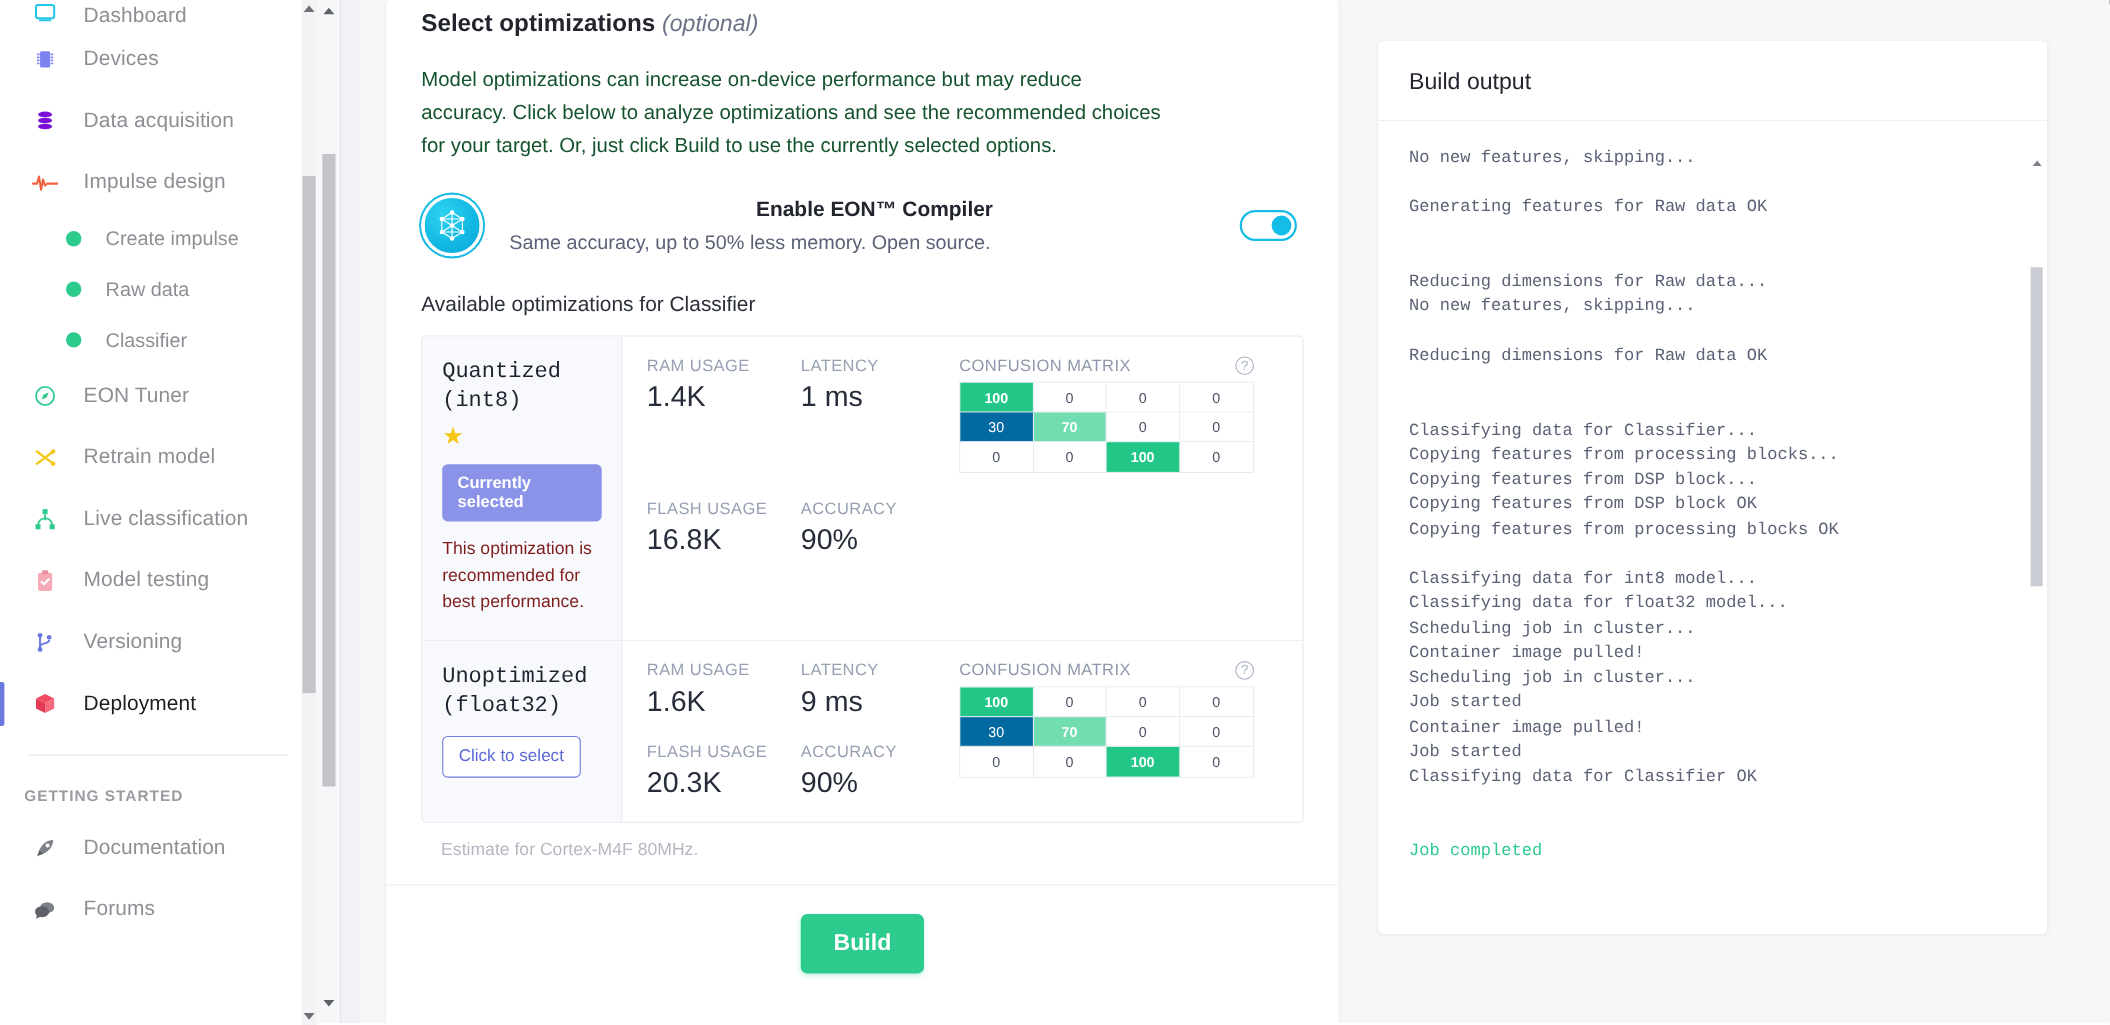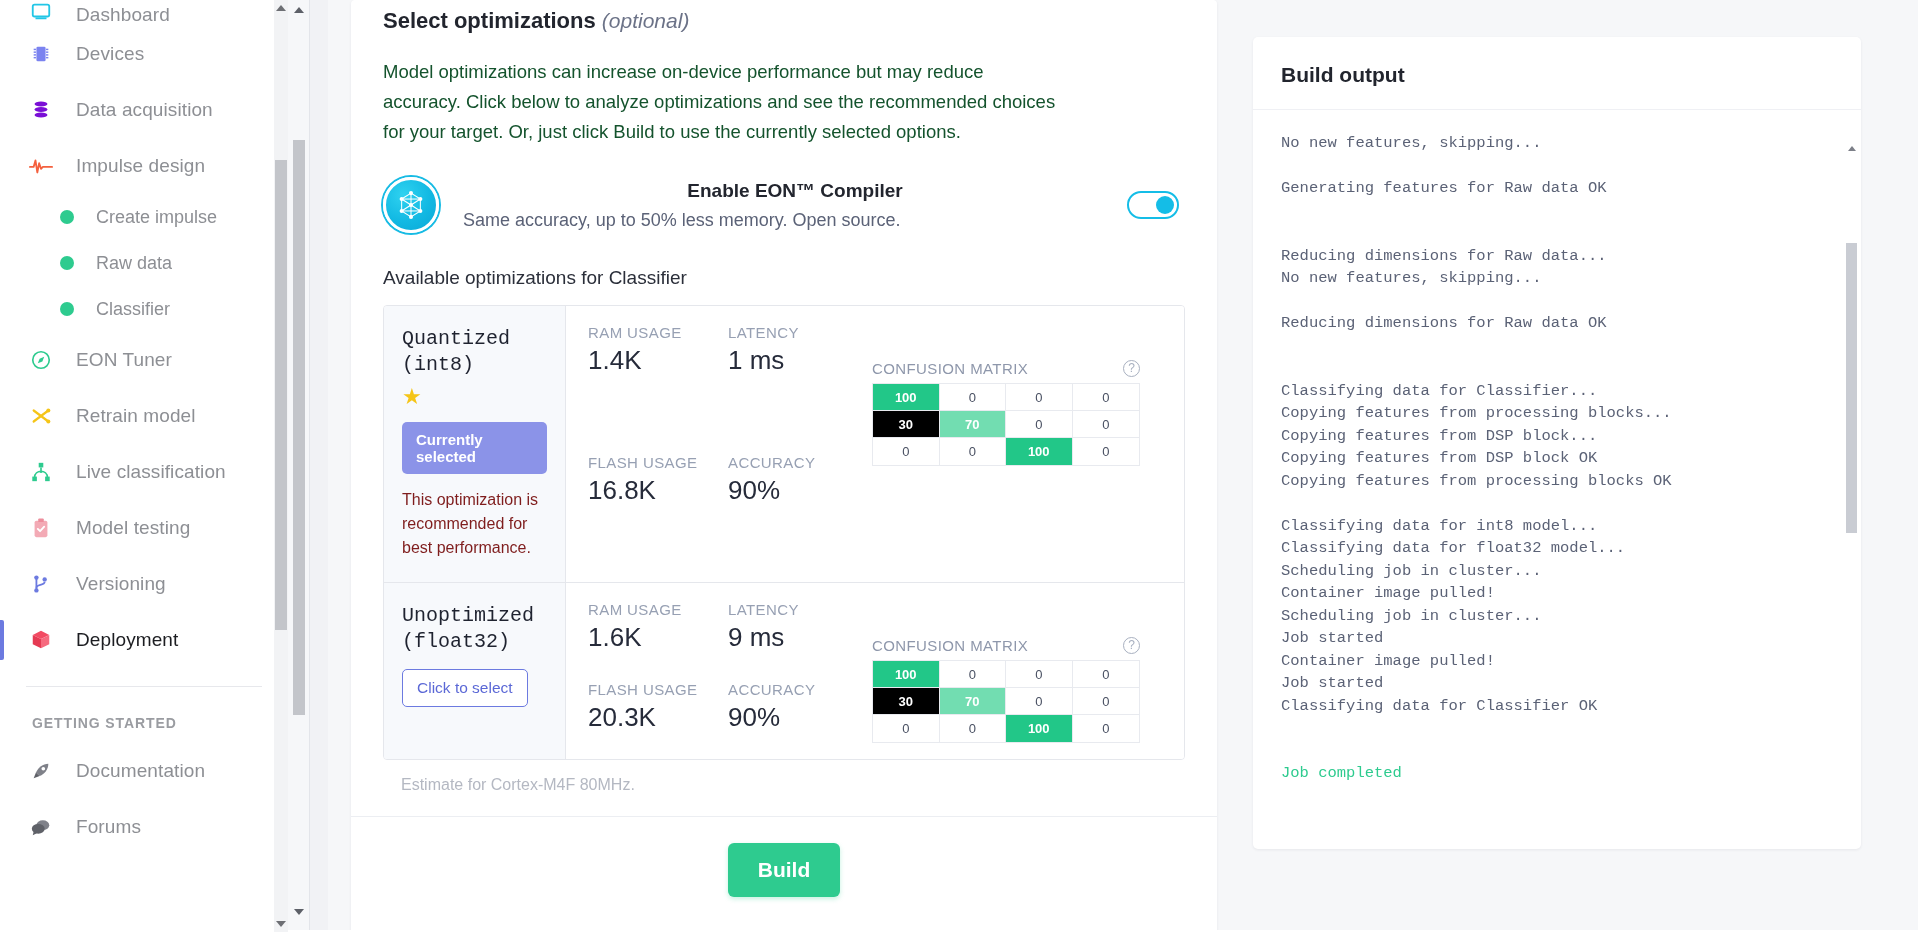--- a/index.html
+++ b/index.html
@@ -57,21 +57,21 @@
   }
   .sub-item .lbl { font-size: 18px; color: #8d8f94; }
 
   .nav-divider {
     height: 1px; background: #e7e8ec;
     margin: 18px 26px 0 26px;
   }
   .nav-section-title {
     font-size: 14px; font-weight: bold;
     color: #9a9ca1; letter-spacing: .9px;
-    padding: 28px 0 12px 32px;
+    padding: 28px 0 12px 22px;
   }
 
   
   .sb-scroll {
     position: absolute; right: 0; top: 0;
     width: 14px; height: 932px;
     background: #f2f3f5;
   }
   .sb-scroll .arrow {
     position: absolute; left: 0; width: 14px; height: 16px;
@@ -230,21 +230,20 @@
   }
   .metric .m-val {
     font-size: 26px; color: #262b3a; margin-top: 4px;
   }
   .metric.row2 { margin-top: 18px; }
 
   .cm-wrap { flex: 1; padding-left: 4px; }
   .cm-head {
     display: flex; align-items: center; justify-content: space-between;
     width: 268px;
-    margin-top: 36px;
   }
   .cm-title { font-size: 15px; color: #8e97ab; letter-spacing: .4px; }
   .help-ico {
     width: 17px; height: 17px; border-radius: 50%;
     border: 1.5px solid #a8b0c0; color: #a8b0c0;
     font-size: 12px; line-height: 14px; text-align: center;
     cursor: pointer;
   }
   .cm-grid {
     margin-top: 6px;
@@ -255,21 +254,21 @@
   .cm-cell {
     height: 27px; line-height: 27px; text-align: center;
     font-size: 13px; color: #4a5163;
     border-right: 1px solid #e8eaef; border-bottom: 1px solid #e8eaef;
     background: #fff;
   }
   .cm-cell:nth-child(4n) { border-right: none; }
   .cm-cell.r3 { border-bottom: none; }
   .cm-cell.green { background: #22c788; color: #fff; font-weight: bold; }
   .cm-cell.green-mid { background: #72ddb1; color: #fff; font-weight: bold; }
-  .cm-cell.pink { background: #000000; color: #fff; font-weight: bold; }
+  .cm-cell.pink { background: #0369a1; color: #fff; }
 
   .estimate {
     margin-top: 16px;
     font-size: 16px; color: #b4b8c2;
     padding-left: 18px;
   }
 
   .build-sep {
     margin-top: 22px;
     border-top: 1px solid #eceef2;
@@ -299,21 +298,21 @@
     border-radius: 5px;
     box-shadow: 0 1px 3px rgba(30,35,60,.07);
     height: 812px;
     position: relative;
     overflow: hidden;
   }
   .out-head {
     padding: 26px 28px 22px 28px;
     border-bottom: 1px solid #eff0f4;
   }
-  .out-title { font-size: 21px; font-weight: bold; color: #22252e; }
+  .out-title { font-size: 21px; font-weight: normal; color: #22252e; }
   .out-body {
     padding: 22px 28px 10px 28px;
     font-family: "Liberation Mono", monospace;
     font-size: 15.5px;
     line-height: 22.5px;
     color: #5b6276;
     height: 722px;
     overflow: hidden;
     white-space: pre;
   }

